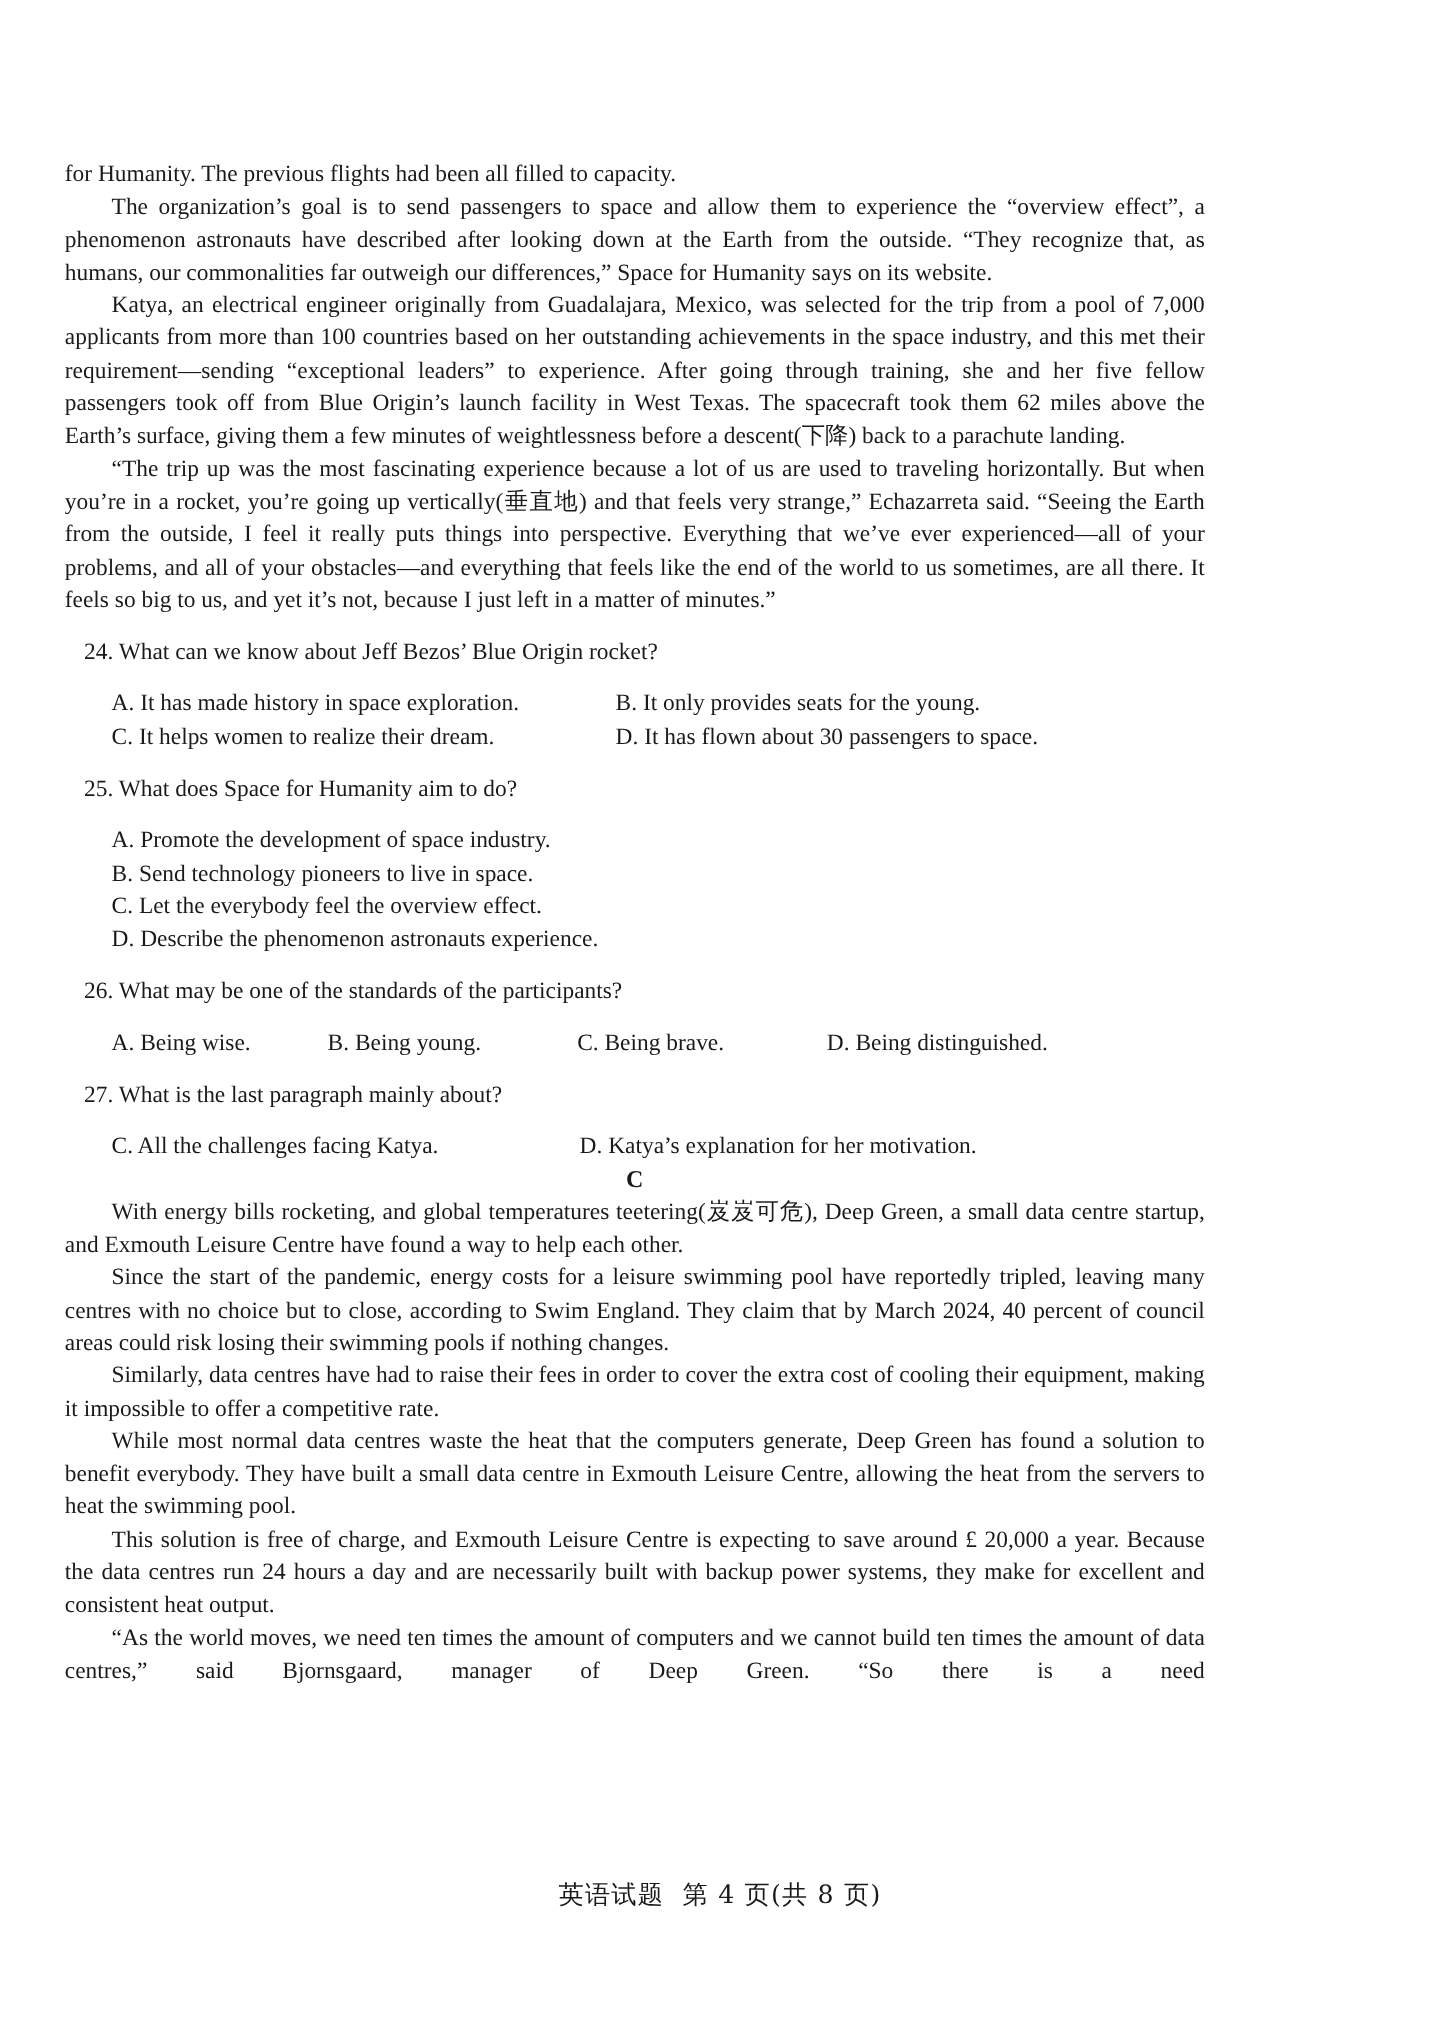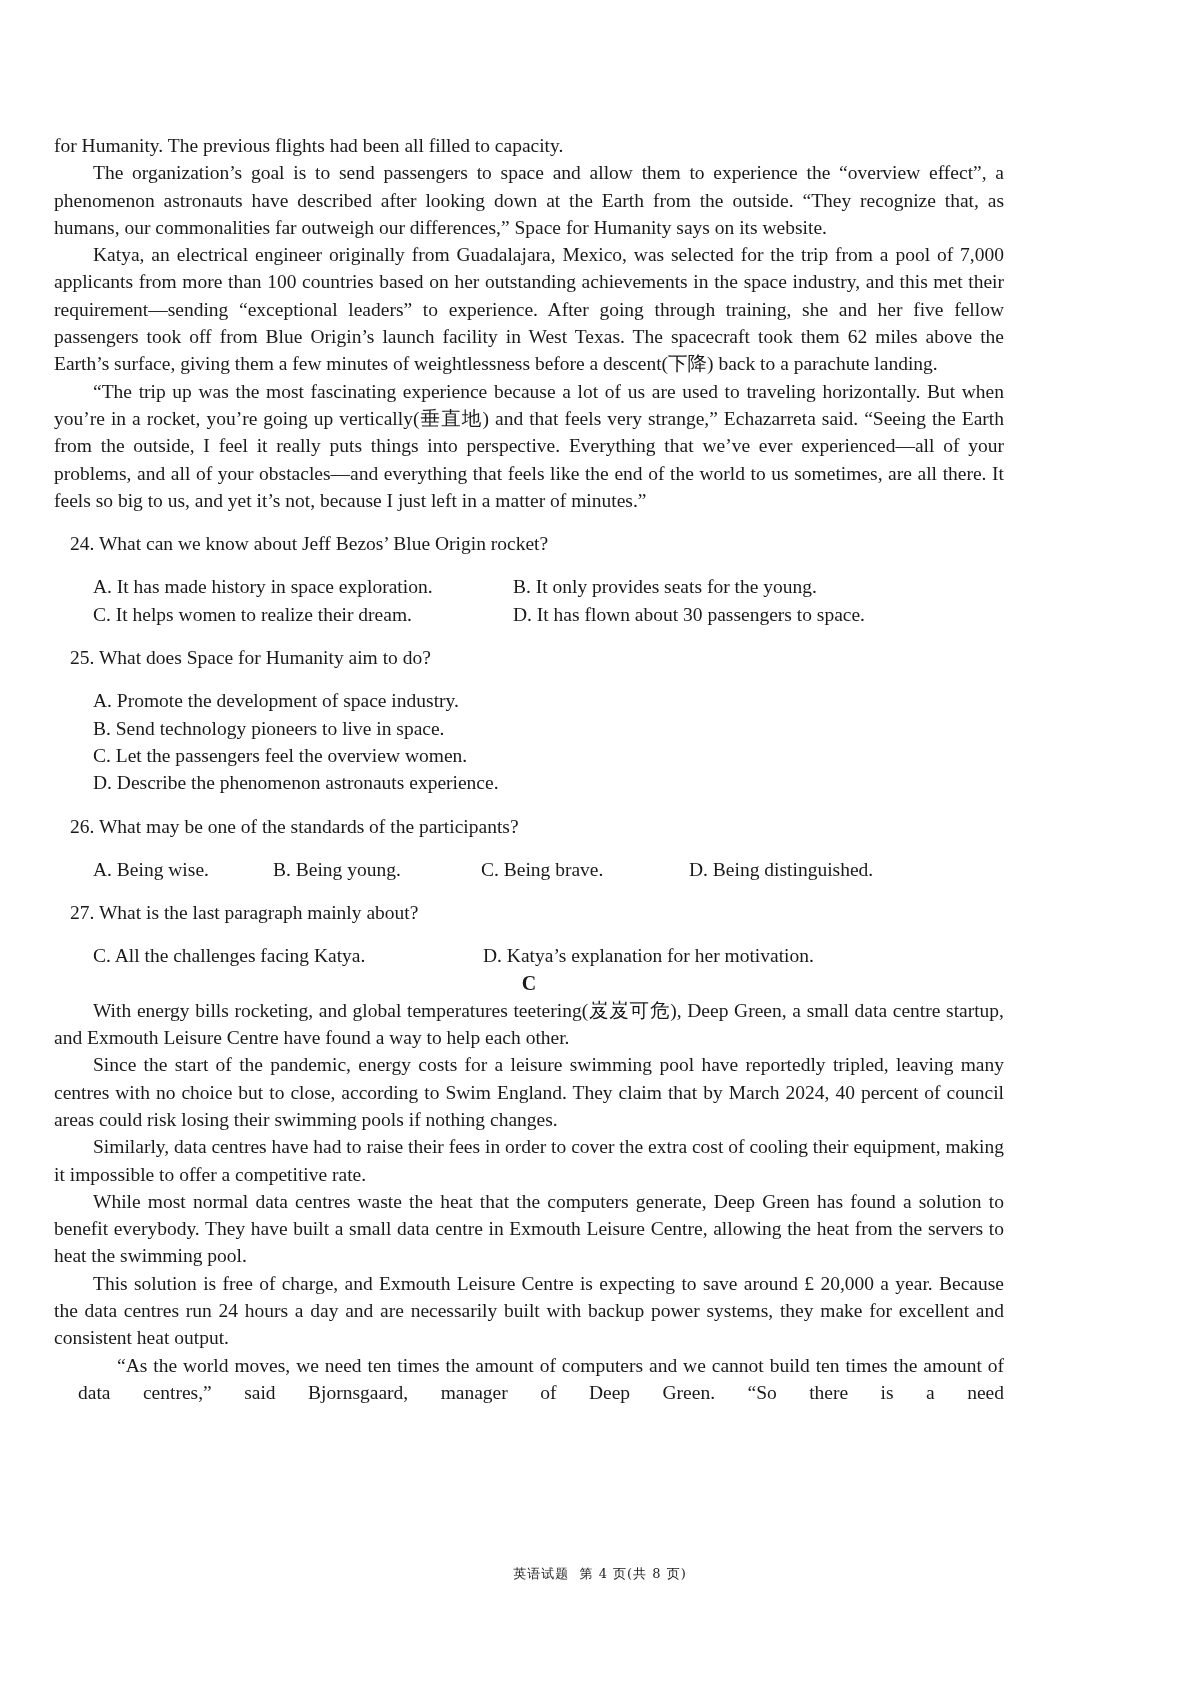--- a/index.html
+++ b/index.html
@@ -19,21 +19,21 @@
     .row { display: flex; }
     .row .c2 { width: 420px; flex: none; }
     .row .c4 { width: 210px; flex: none; font-family: Liberation Serif, serif; }
     .opt { margin: 0; }
     .section-title {
       text-align: center; font-weight: bold; margin: 0;
       font-size: 20px; line-height: 27px; padding-left: 0;
     }
     .footer {
       position: absolute; left: 0; right: 0; top: 1565px;
-      text-align: center; font-size: 13px;
+      text-align: center; font-size: 21px;
       font-family: "DejaVu Serif", "Liberation Serif", serif;
       letter-spacing: 1px;
     }
   </style>
 </head>
 <body>
 
 <div class="page">
 
   <section>
@@ -55,21 +55,21 @@
         <span class="opt">D. It has flown about 30 passengers to space.</span>
       </div>
     </div>
   </div>
 
   <div>
     <p class="q"><span>25.</span> <span>What does Space for Humanity aim to do?</span></p>
     <div class="opts">
       <p class="opt">A. Promote the development of space industry.</p>
       <p class="opt">B. Send technology pioneers to live in space.</p>
-      <p class="opt">C. Let the passengers feel the overview women.</p>
+      <p class="opt">C. Let the everybody feel the overview effect.</p>
       <p class="opt">D. Describe the phenomenon astronauts experience.</p>
     </div>
   </div>
 
   <div>
     <p class="q"><span>26.</span> <span>What may be one of the standards of the participants?</span></p>
     <div class="opts">
       <div class="row">
         <span class="opt c4" style="width:180px">A. Being wise.</span>
         <span class="opt c4" style="width:208px">B. Being young.</span>
@@ -89,19 +89,19 @@
     </div>
   </div>
 
   <section>
     <p class="section-title">C</p>
     <p class="p indent">With energy bills rocketing, and global temperatures teetering(岌岌可危), Deep Green, a small data centre startup, and Exmouth Leisure Centre have found a way to help each other.</p>
     <p class="p indent">Since the start of the pandemic, energy costs for a leisure swimming pool have reportedly tripled, leaving many centres with no choice but to close, according to Swim England. They claim that by March 2024, 40 percent of council areas could risk losing their swimming pools if nothing changes.</p>
     <p class="p indent">Similarly, data centres have had to raise their fees in order to cover the extra cost of cooling their equipment, making it impossible to offer a competitive rate.</p>
     <p class="p indent">While most normal data centres waste the heat that the computers generate, Deep Green has found a solution to benefit everybody. They have built a small data centre in Exmouth Leisure Centre, allowing the heat from the servers to heat the swimming pool.</p>
     <p class="p indent">This solution is free of charge, and Exmouth Leisure Centre is expecting to save around £ 20,000 a year. Because the data centres run 24 hours a day and are necessarily built with backup power systems, they make for excellent and consistent heat output.</p>
-    <p class="p indent" style="text-align-last: justify; margin-left: 24px;">“As the world moves, we need ten times the amount of computers and we cannot build ten times the amount of data centres,” said Bjornsgaard, manager of Deep Green. “So there is a need</p>
+    <p class="p indent" style="text-align-last: justify;">“As the world moves, we need ten times the amount of computers and we cannot build ten times the amount of data centres,” said Bjornsgaard, manager of Deep Green. “So there is a need</p>
   </section>
 </div>
 
 <div class="footer">
   <span>英语试题</span>&nbsp;&nbsp;<span>第 4 页(共 8 页)</span>
 </div>
 
 </body></html>

